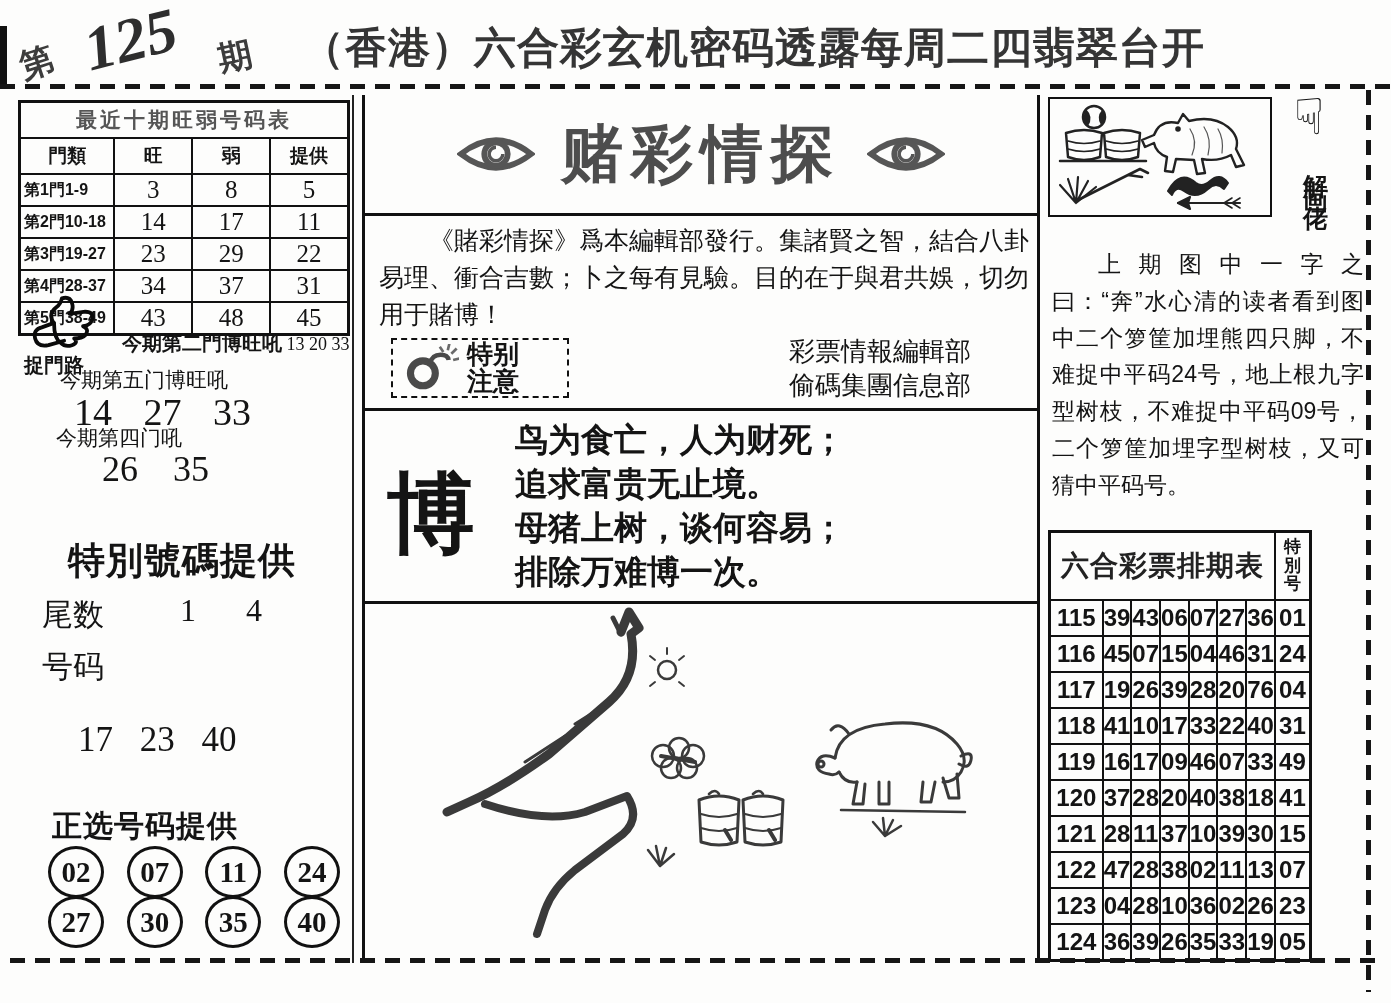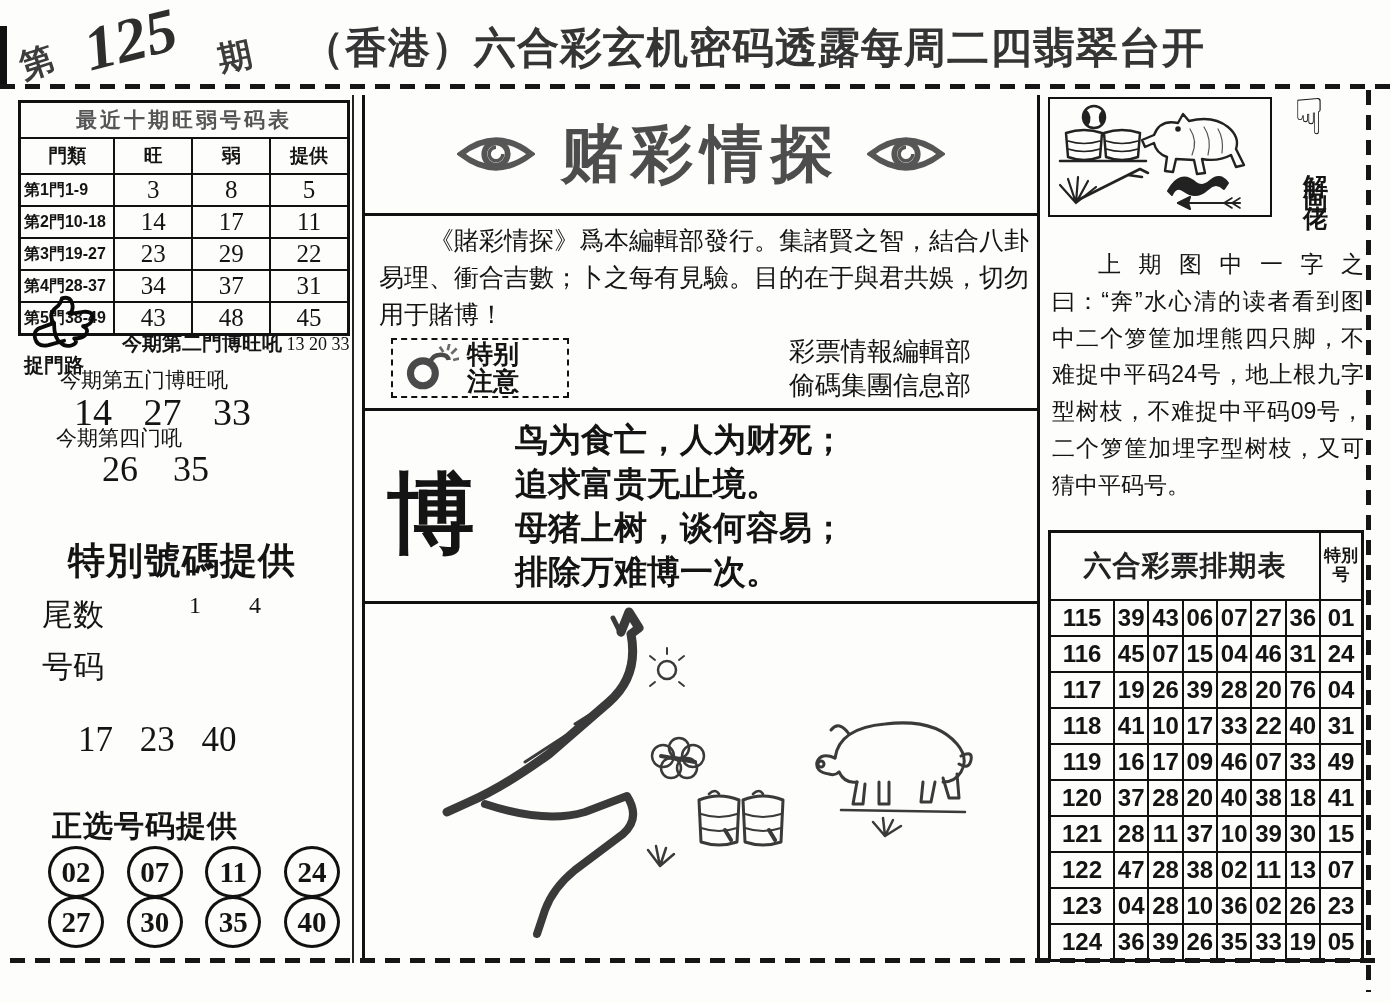--- a/index.html
+++ b/index.html
@@ -28,21 +28,21 @@
   .badge-label{left:24px;top:352px;font-size:20px;font-weight:900;}
   .tip1{left:122px;top:330px;white-space:nowrap;}
   .tip1 b{font-size:20px;font-weight:900;}
   .tip1 span{font-size:18px;}
   .tip2l{left:60px;top:366px;font-size:21px;}
   .tip2n{left:74px;top:390px;font-size:38px;word-spacing:22px;}
   .tip3l{left:56px;top:424px;font-size:21px;}
   .tip3n{left:102px;top:448px;font-size:36px;word-spacing:26px;}
   .sp-title{left:36px;top:536px;font-size:37px;font-weight:700;letter-spacing:1px;margin-left:32px;}
   .sp-tail{left:42px;top:594px;font-size:31px;}
-  .sp-tailn{left:189px;top:592px;font-size:24px;word-spacing:42px;}
+  .sp-tailn{left:180px;top:592px;font-size:32px;word-spacing:42px;}
   .sp-code{left:42px;top:646px;font-size:31px;}
   .sp-coden{left:78px;top:720px;font-size:35px;word-spacing:18px;}
   .sel-title{left:52px;top:806px;font-size:30px;font-weight:800;letter-spacing:1px;}
   .sel-row{left:48px;width:292px;display:flex;justify-content:space-between;}
   .sel-r1{top:846px;} .sel-r2{top:896px;}
   .circ{display:inline-flex;align-items:center;justify-content:center;width:50px;height:46px;
         border:3px solid #111;border-radius:50%;font-weight:700;font-size:29px;
         font-family:"Liberation Serif","DejaVu Serif",serif;}
   .thin-rule{left:352px;top:95px;width:2px;height:868px;background:#222;}
   
@@ -62,21 +62,21 @@
   .poem-char{position:absolute;left:22px;top:44px;font-size:88px;font-weight:900;}
   .poem{position:absolute;left:150px;top:8px;font-size:33px;font-weight:700;line-height:1.33;
         font-family:"Liberation Serif","DejaVu Serif",serif;}
   .sec4{height:363px;position:relative;}
   
   .illusbox{left:1048px;top:97px;width:220px;height:116px;border:2px solid #111;}
   .hand{left:1294px;top:88px;font-size:50px;color:#111;}
   .vtext{left:1300px;top:154px;writing-mode:vertical-rl;text-orientation:upright;
          font-size:25px;font-weight:900;letter-spacing:16px;}
   .analysis{left:1052px;top:246px;width:312px;font-size:23px;line-height:1.6;text-indent:2em;text-align:justify;}
-  .sched{left:1048px;top:530px;width:316px;border:3px solid #111;}
+  .sched{left:1048px;top:530px;width:264px;border:3px solid #111;}
   .sched td,.sched th{border:2px solid #111;text-align:center;padding:0;}
   .sched-title{font-size:28px;font-weight:800;letter-spacing:1px;height:66px;color:#222;}
   .sched-sp{font-size:17px;font-weight:900;width:40px;line-height:1.1;}
   .sched-per{font-size:24px;font-weight:900;width:62px;height:34px;}
   .sched-n{font-size:24px;font-weight:700;}
   .rdash{left:1366px;top:90px;height:902px;}
   .bdash{left:10px;top:958px;width:1374px;}
   svg{display:block;}
 </style>
 </head>

